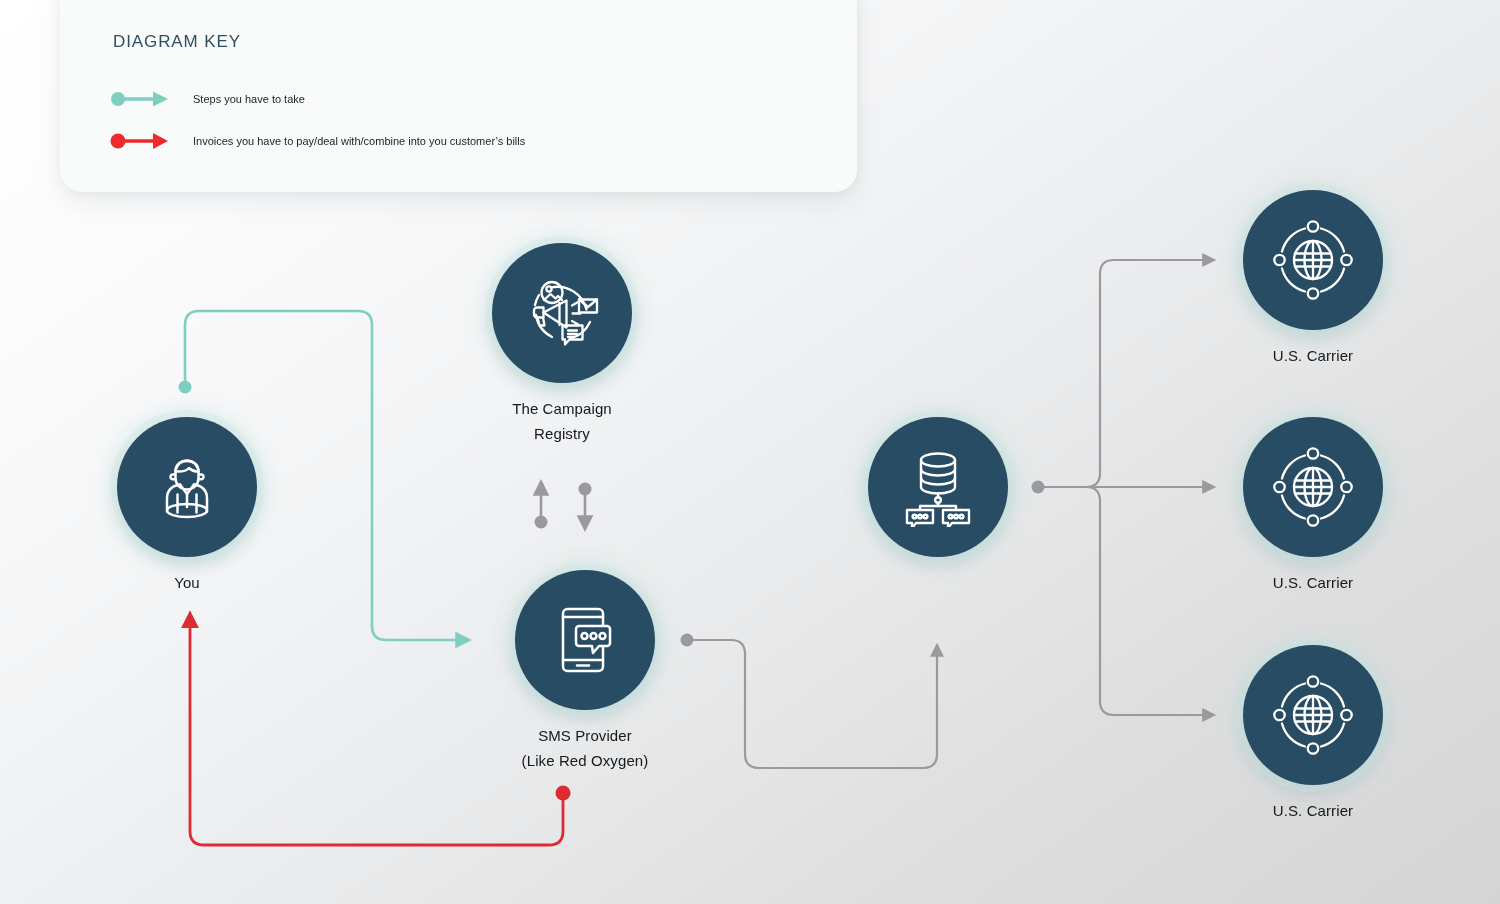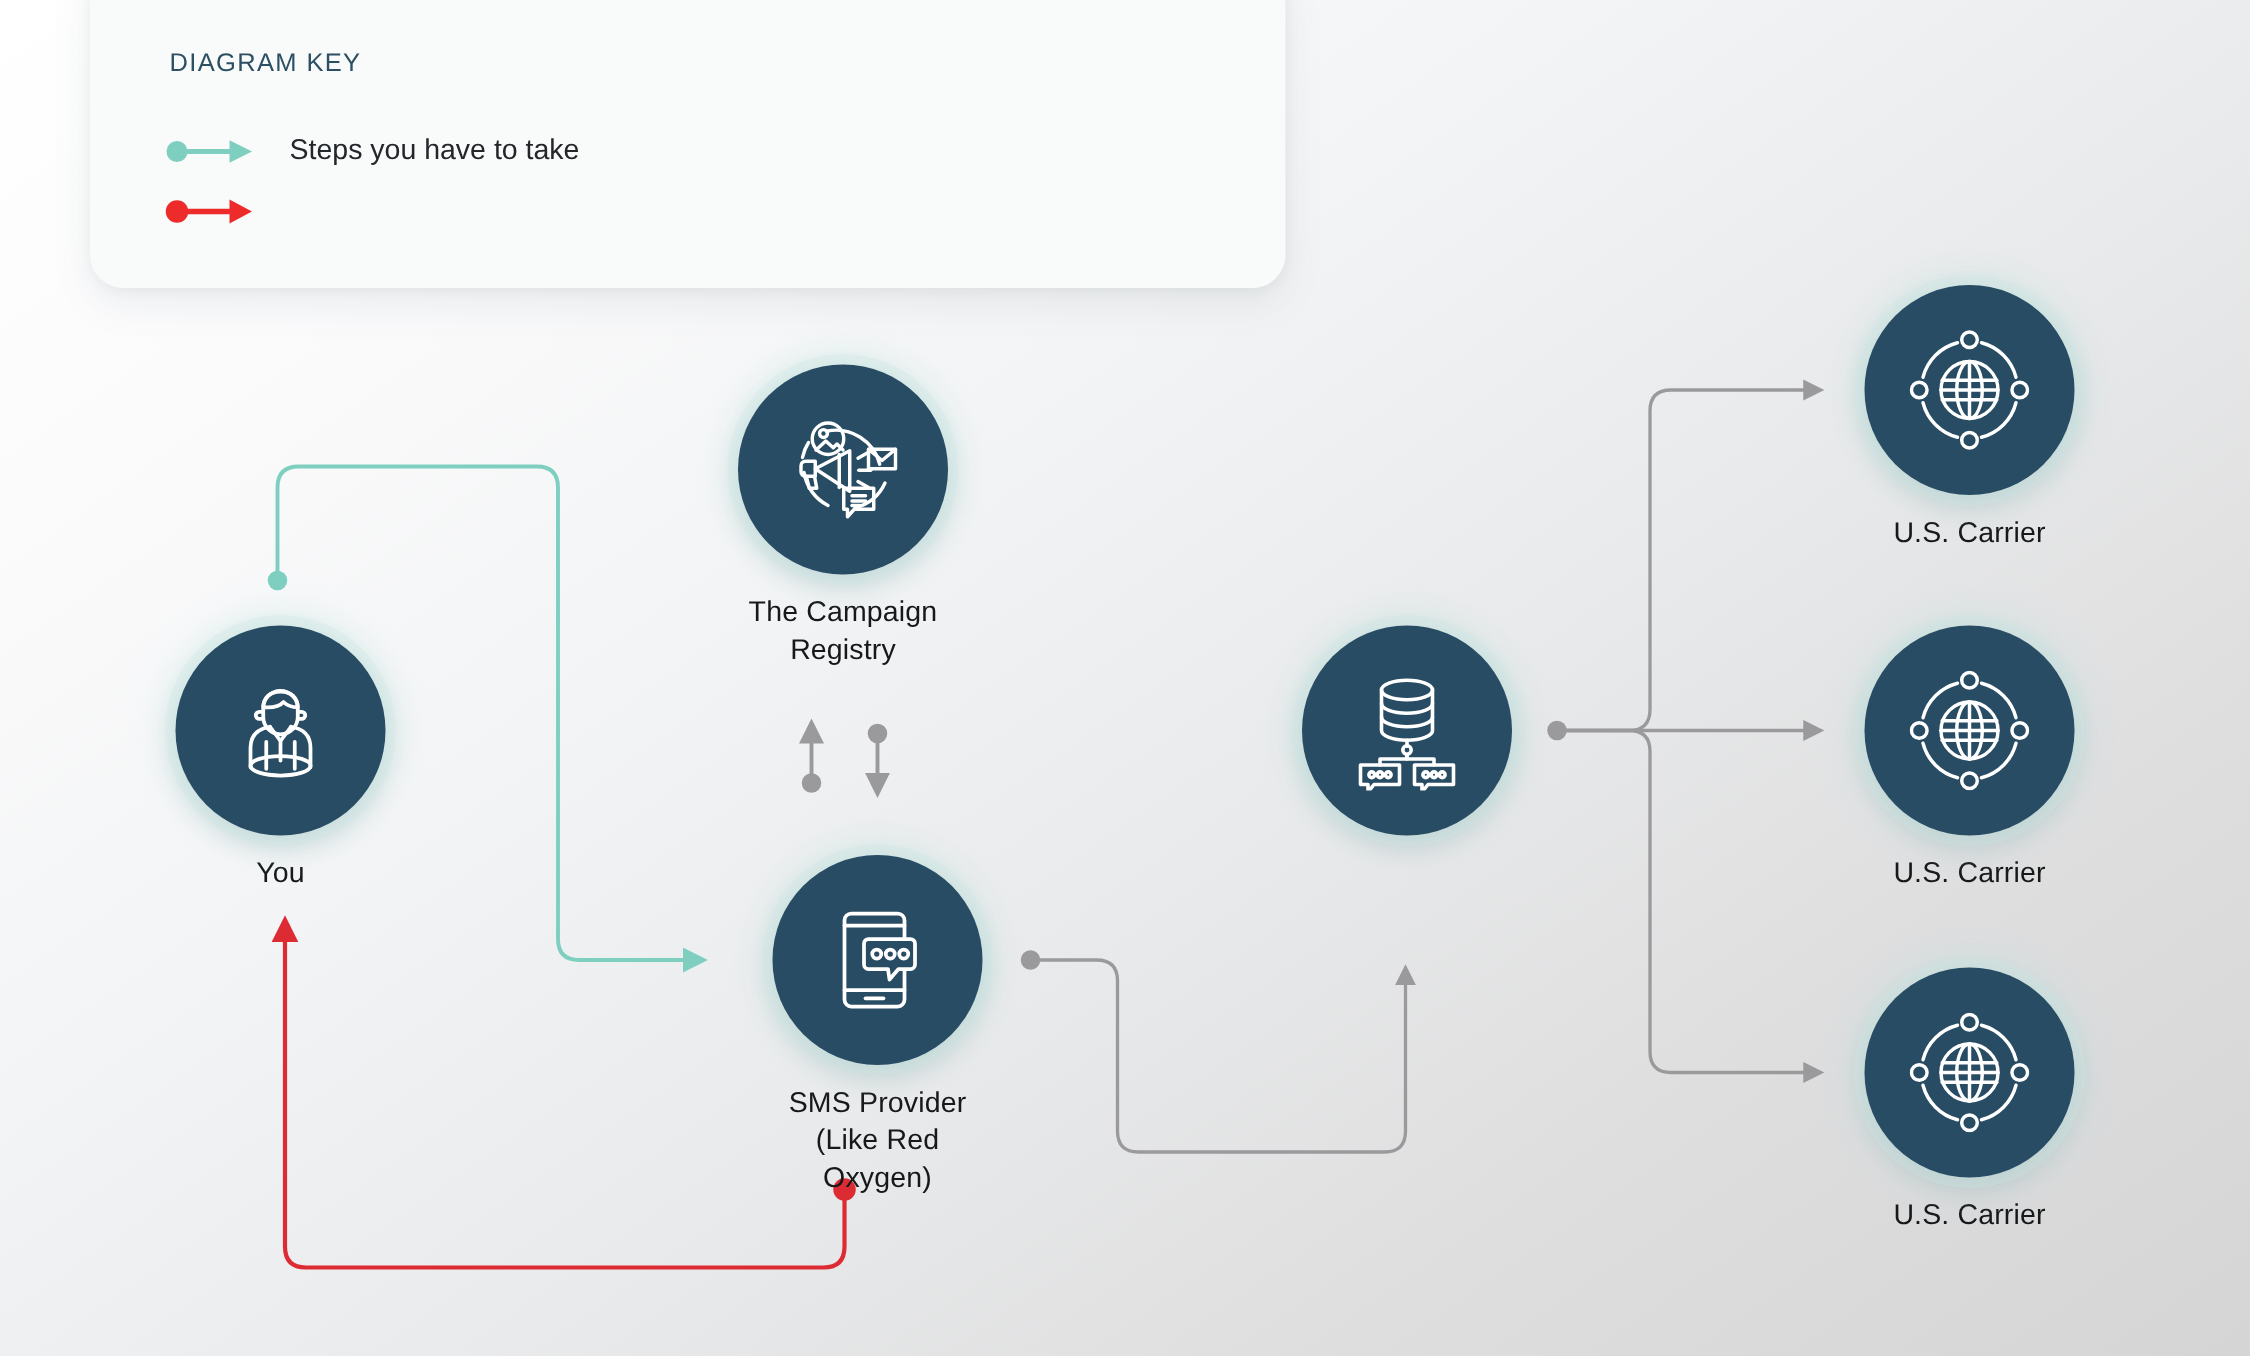--- a/index.html
+++ b/index.html
@@ -54,21 +54,21 @@
     display: flex;
     align-items: center;
   }
   .key-row.r1 { top: 118px; }
   .key-row.r2 { top: 160px; }
 
   .key-arrow { width: 62px; height: 18px; flex: 0 0 62px; }
 
   .key-label {
     margin-left: 21px;
-    font-size: 19px;
+    font-size: 11px;
     color: #23272b;
     white-space: nowrap;
   }
 
   
   #edges {
     position: absolute;
     left: 0; top: 0;
     width: 1500px; height: 904px;
   }
@@ -89,21 +89,21 @@
                 0 0 22px 8px rgba(185, 225, 219, 0.40),
                 0 6px 16px rgba(40, 60, 75, 0.18);
     display: flex;
     align-items: center;
     justify-content: center;
   }
   .node .disc svg { display: block; }
 
   .node-label {
     margin-top: 13px;
-    font-size: 19px;
+    font-size: 15px;
     line-height: 25px;
     color: #16181a;
     white-space: pre-line;
     letter-spacing: 0.1px;
   }
 
   
   #node-you       { left: 117px;  top: 417px; }
   #node-tcr       { left: 492px;  top: 243px; }
   #node-sms       { left: 515px;  top: 570px; }
@@ -344,16 +344,17 @@
       </svg>
       <div class="key-label">Steps you have to take</div>
     </div>
 
     <div class="key-row r2">
       <svg class="key-arrow" viewBox="0 0 62 18" fill="none">
         <circle cx="8" cy="9" r="7.5" fill="#ee2b2b"></circle>
         <path d="M10 9 H46" stroke="#ee2b2b" stroke-width="3.6" stroke-linecap="round"></path>
         <path d="M43 1 L58 9 L43 17 Z" fill="#ee2b2b"></path>
       </svg>
+      <div class="key-label">Invoices you have to pay/deal with/combine into you customer’s bills</div>
     </div>
   </div>
 
 </div>
 
 </body></html>

